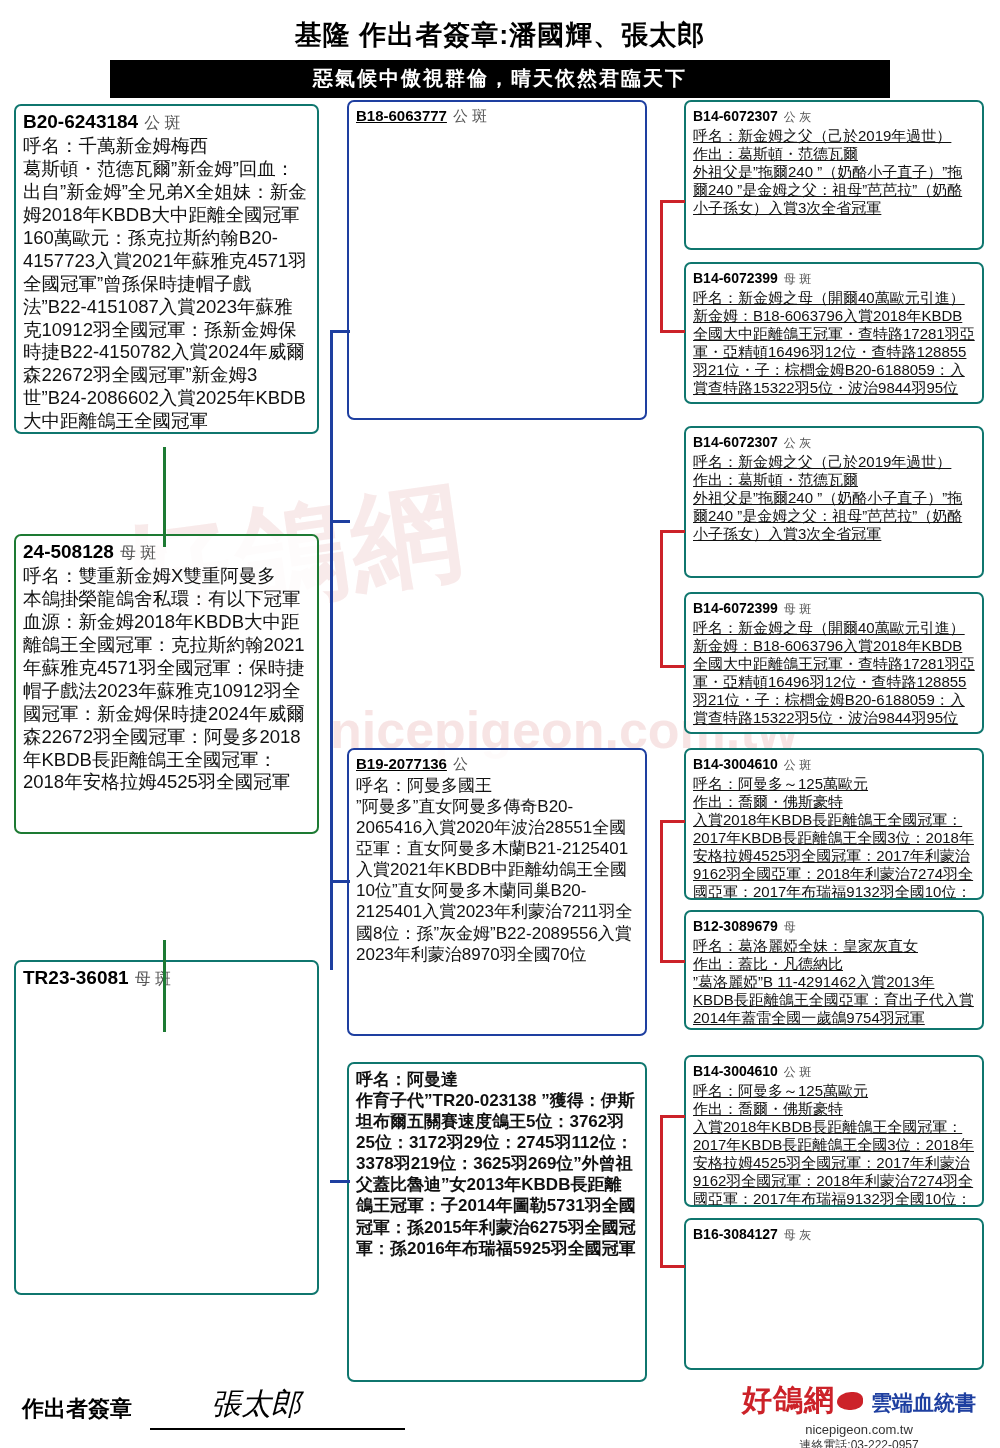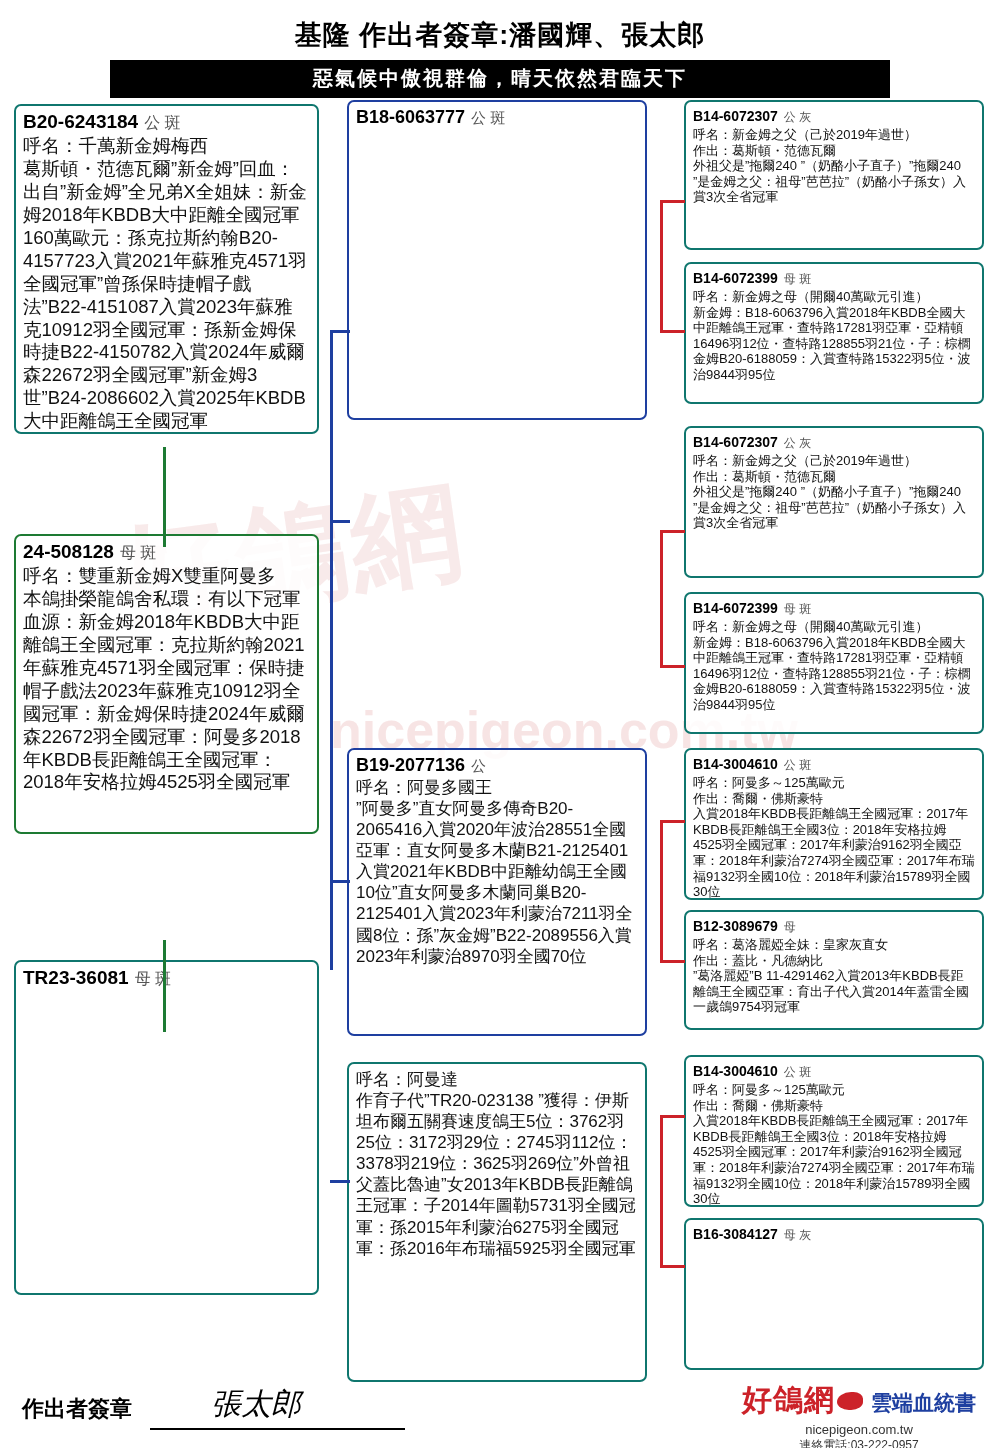--- a/index.html
+++ b/index.html
@@ -80,29 +80,29 @@
   }
 
   
   .g1 { width:305px; }
   .g1 .id { font-size:19px; }
   .g1 .sex { font-size:16px; }
   .g1 .body { font-size:18.5px; }
 
   
   .g2 { width:300px; }
-  .g2 .id { font-size:18px; }
+  .g2 .id { font-size:15px;text-decoration:underline; }
   .g2 .sex { font-size:15px; }
   .g2 .body { font-size:17px; }
 
   
   .g3 { width:300px; }
   .g3 .id { font-size:14px; }
   .g3 .sex { font-size:12px; }
-  .g3 .body { font-size:13px; line-height:1.2; }
+  .g3 .body { font-size:15px; line-height:1.2;text-decoration:underline; }
 
   .conn { position:absolute; background:#cc2229; z-index:1; }
   .conn.green { background:#1d7a33; }
   .conn.blue  { background:#1e3fa0; }
 
   .signature-row {
     position:absolute;
     left:0; bottom:0;
     width:1000px;
     height:72px;
@@ -229,21 +229,21 @@
 
   <div class="box g2 blue" style="left:347px; top:748px; height:288px;">
     <div class="hdr">
       <span class="id">B19-2077136</span><span class="sex">公</span>
     </div>
     <div class="body" style="white-space:pre-wrap;">呼名：阿曼多國王
 ”阿曼多”直女阿曼多傳奇B20-2065416入賞2020年波治28551全國亞軍：直女阿曼多木蘭B21-2125401入賞2021年KBDB中距離幼鴿王全國10位”直女阿曼多木蘭同巢B20-2125401入賞2023年利蒙治7211羽全國8位：孫”灰金姆”B22-2089556入賞2023年利蒙治8970羽全國70位</div>
   </div>
 
   <div class="box g2" style="left:347px; top:1062px; height:320px;">
-    <div class="body" style="white-space:pre-wrap;">呼名：阿曼達
+    <div class="body" style="white-space:pre-wrap;font-weight:bold;">呼名：阿曼達
 作育子代”TR20-023138 ”獲得：伊斯坦布爾五關賽速度鴿王5位：3762羽25位：3172羽29位：2745羽112位：3378羽219位：3625羽269位”外曾祖父蓋比魯迪”女2013年KBDB長距離鴿王冠軍：子2014年圖勒5731羽全國冠軍：孫2015年利蒙治6275羽全國冠軍：孫2016年布瑞福5925羽全國冠軍</div>
   </div>
 
   <div class="box g3" style="left:684px; top:100px; height:150px;">
     <div class="hdr">
       <span class="id">B14-6072307</span><span class="sex">公 灰</span>
     </div>
     <div class="body" style="white-space:pre-wrap;">呼名：新金姆之父（己於2019年過世）
 作出：葛斯頓・范德瓦爾
 外祖父是”拖爾240 ”（奶酪小子直子）”拖爾240 ”是金姆之父：祖母”芭芭拉”（奶酪小子孫女）入賞3次全省冠軍</div>

